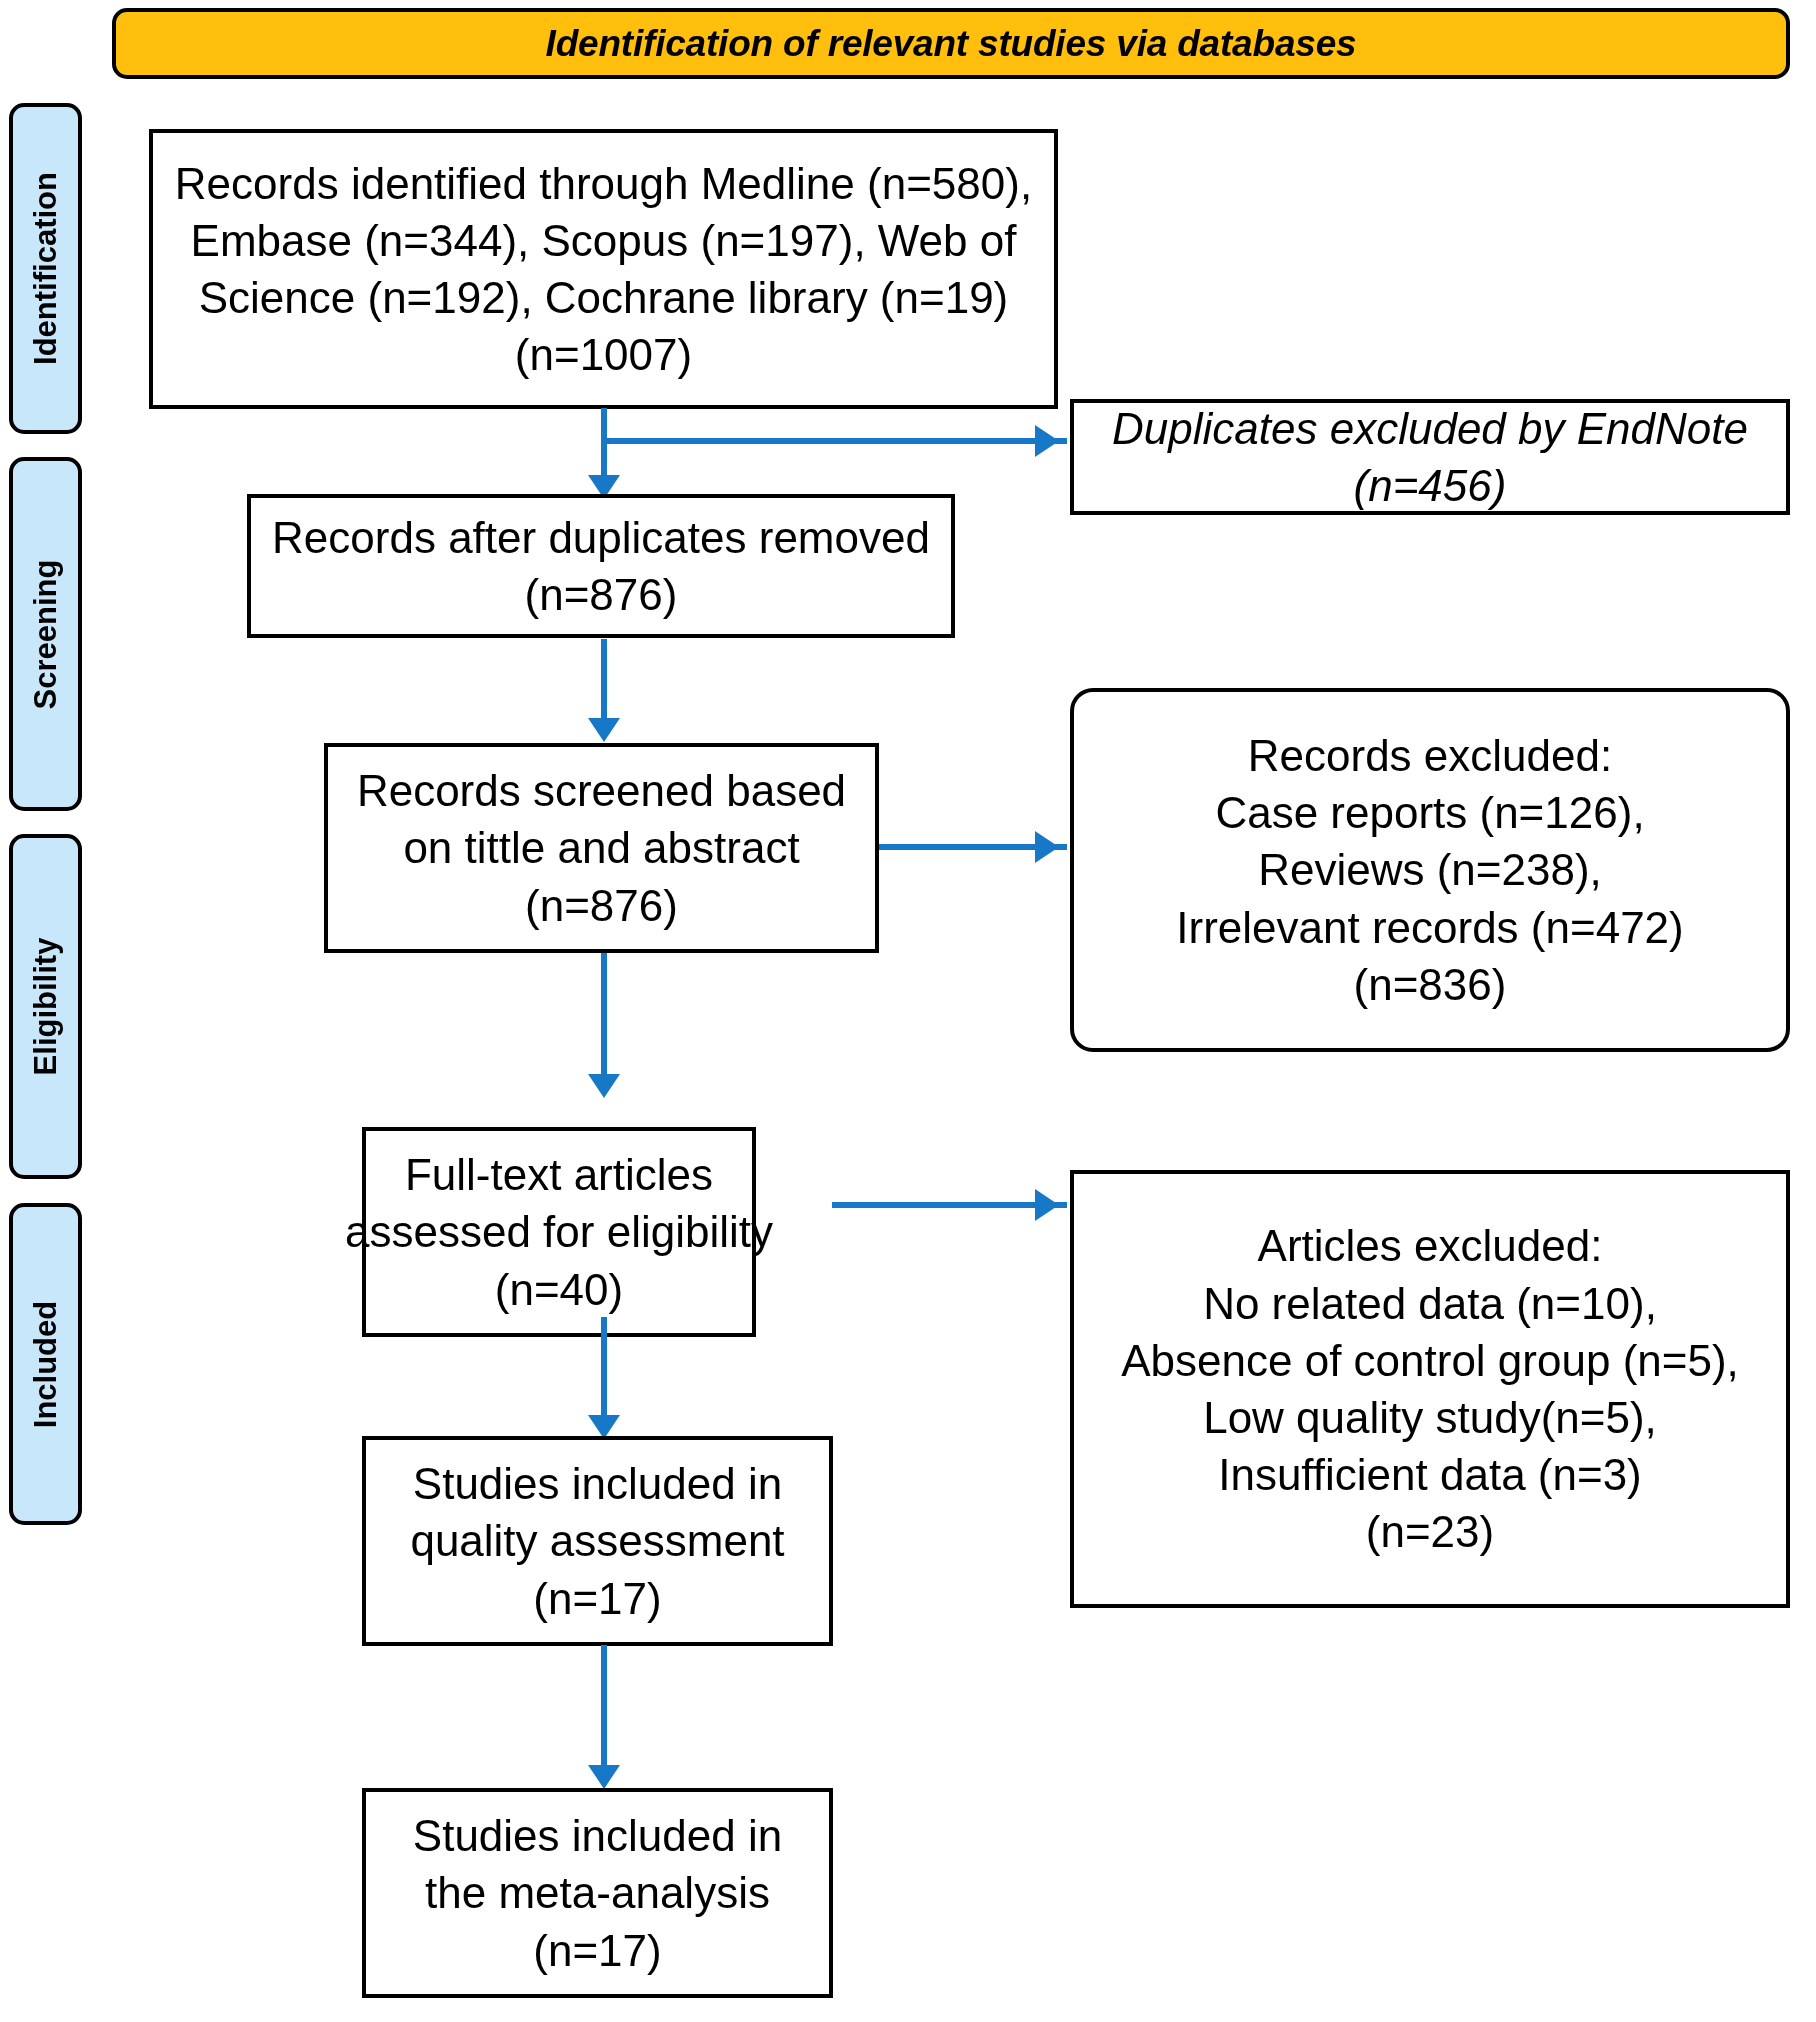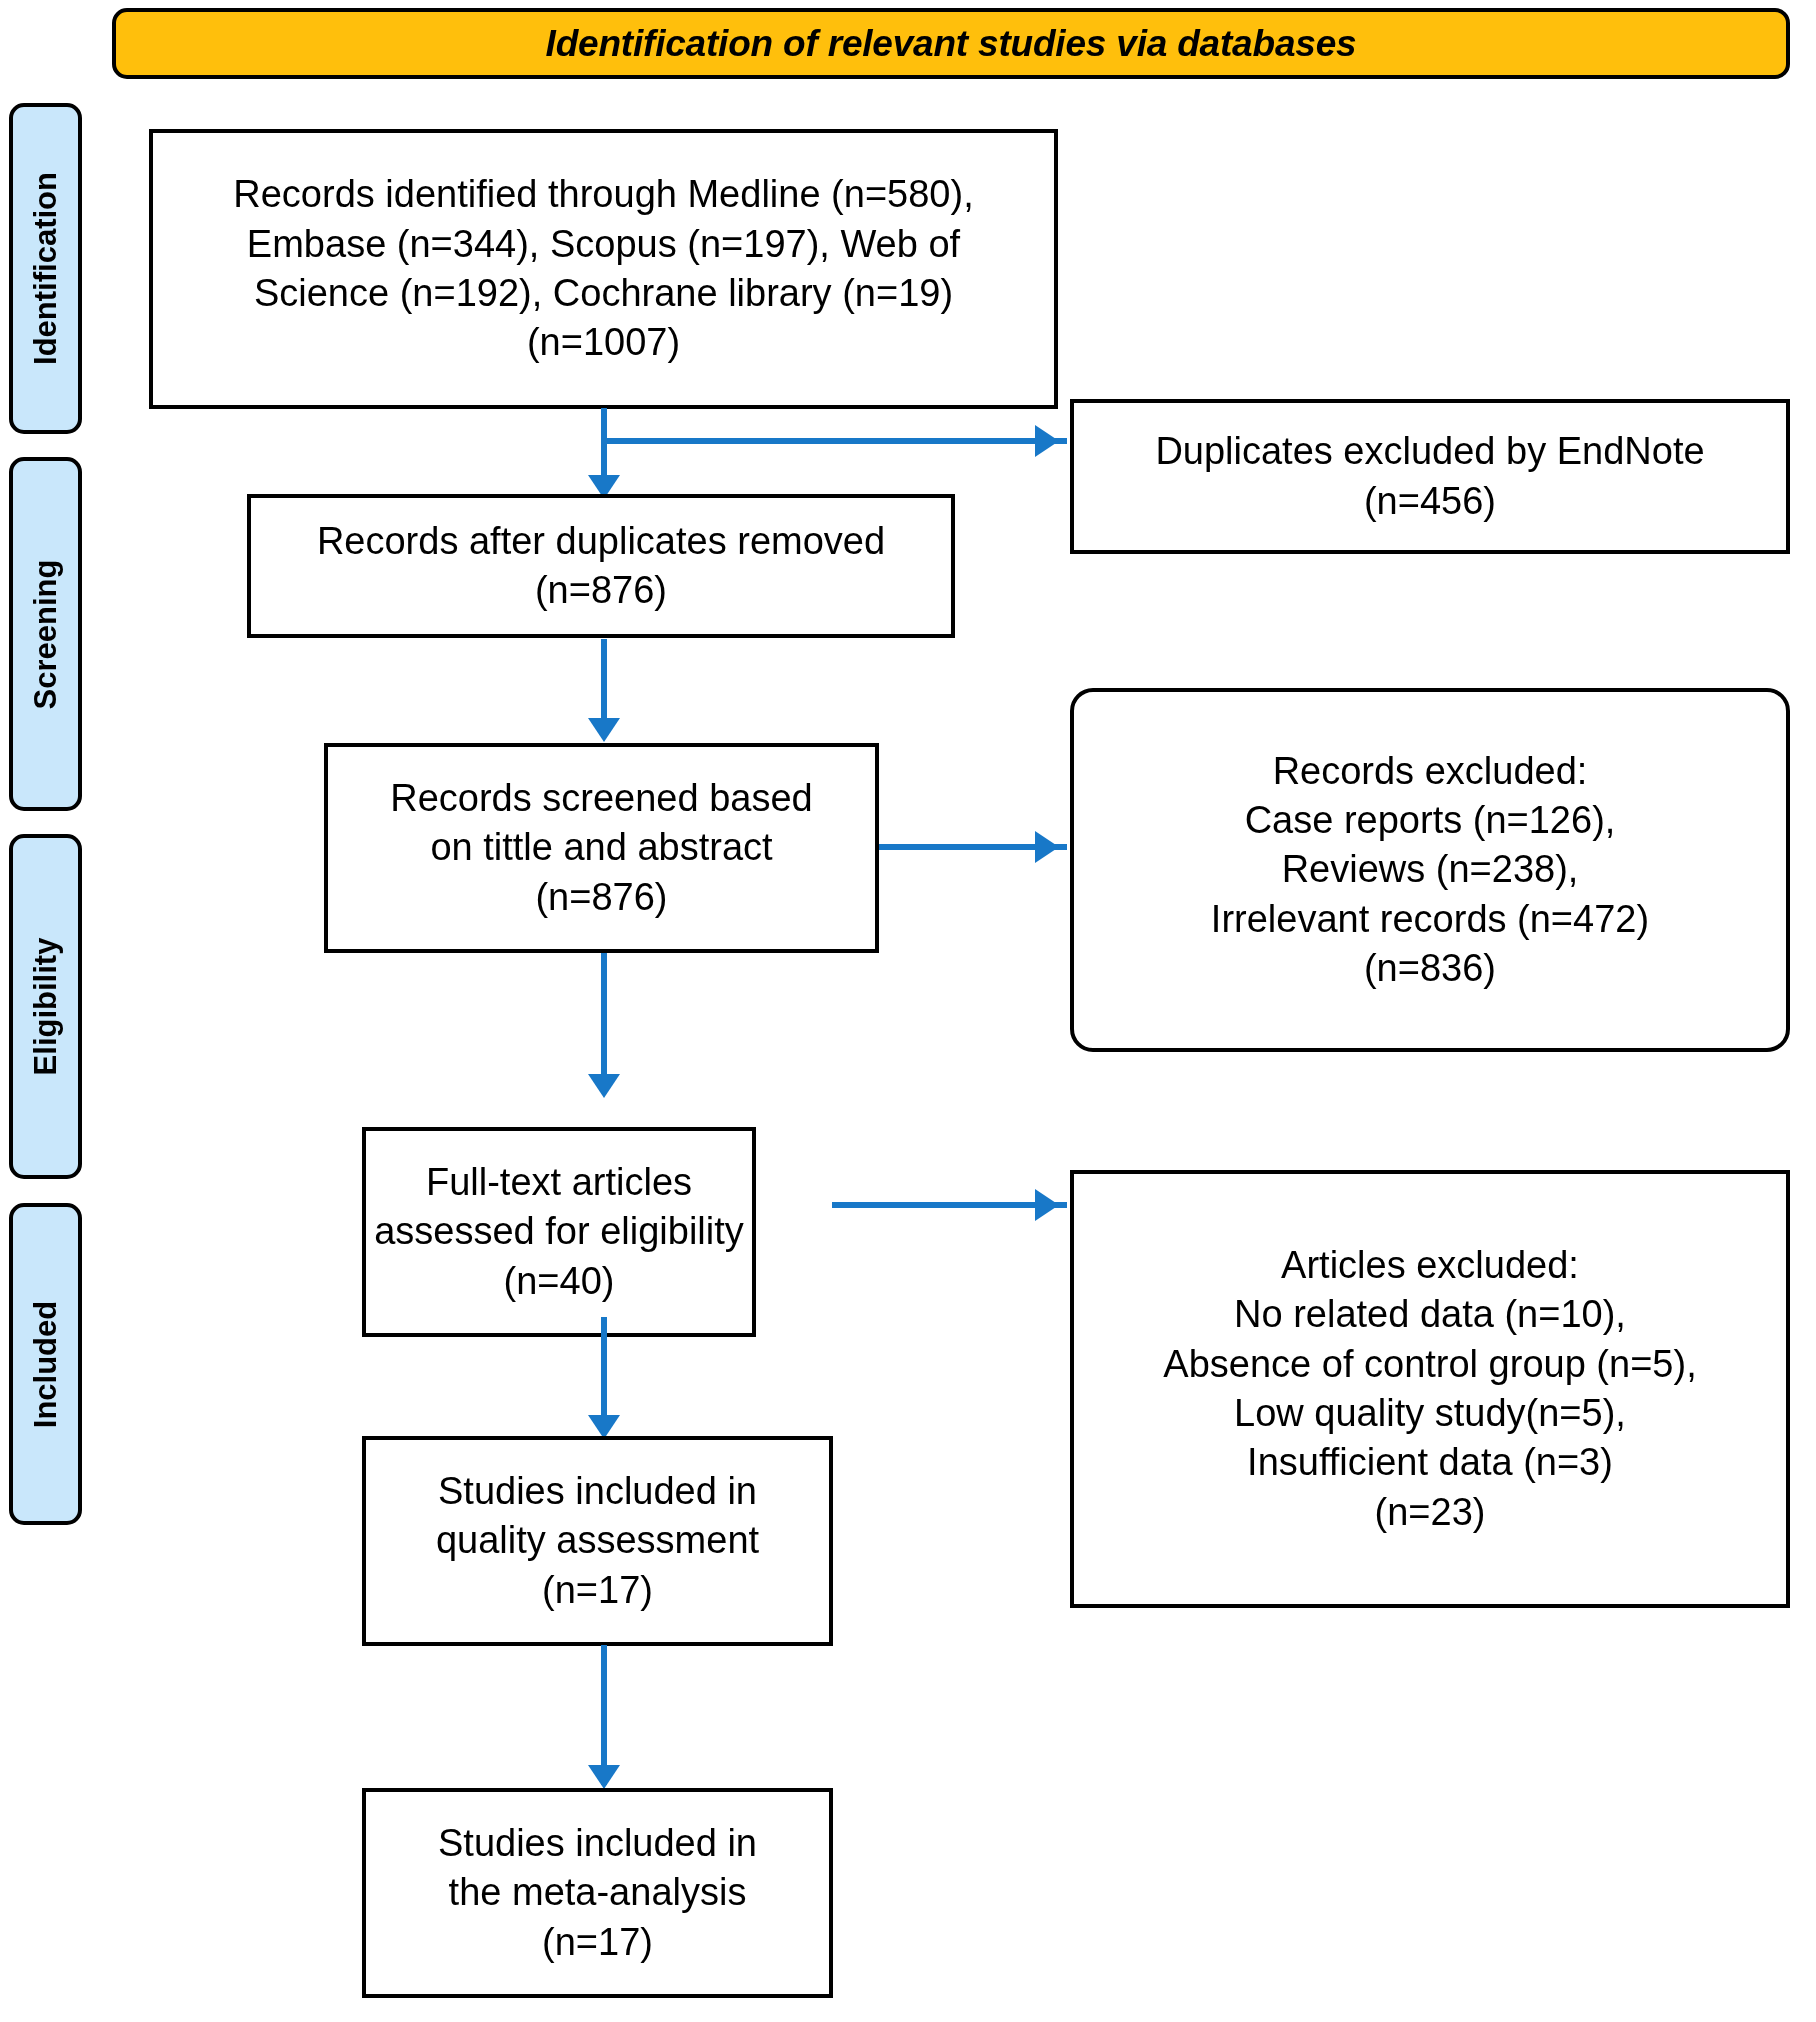--- a/index.html
+++ b/index.html
@@ -73,21 +73,21 @@
     background: #ffffff;
     border: 4.7px solid #000000;
     box-sizing: border-box;
     display: flex;
     flex-direction: column;
     align-items: center;
     justify-content: center;
     padding: 3.7px 9.3px;
   }
   .box .line {
-    font-size: 38px;
+    font-size: 44px;
     line-height: 1.30;
     text-align: center;
     white-space: nowrap;
     color: #000000;
   }
 
   
   .conn-v {
     position: absolute;
     width: 5.6px;
@@ -143,21 +143,21 @@
     <div class="line">Science (n=192), Cochrane library (n=19)</div>
     <div class="line">(n=1007)</div>
   </div>
 
   <div class="conn-v" style="left:601px; top:408px; height:33px;"></div>
   <div class="conn-h" style="left:601px; top:438px; width:466px;"></div>
   <div class="arrow-right" style="left:1035px; top:425px;"></div>
   <div class="conn-v" style="left:601px; top:438px; height:56px;"></div>
   <div class="arrow-down" style="left:588px; top:475px;"></div>
 
-  <div class="box" style="left:1070px; top:399px; width:720px; height:155px;">
+  <div class="box" style="left:1070px; top:399px; width:720px; height:116px;font-style:italic;">
     <div class="line">Duplicates excluded by EndNote</div>
     <div class="line">(n=456)</div>
   </div>
 
   <div class="box" style="left:247px; top:494px; width:708px; height:144px;">
     <div class="line">Records after duplicates removed</div>
     <div class="line">(n=876)</div>
   </div>
 
   <div class="conn-v" style="left:601px; top:639px; height:93px;"></div>

